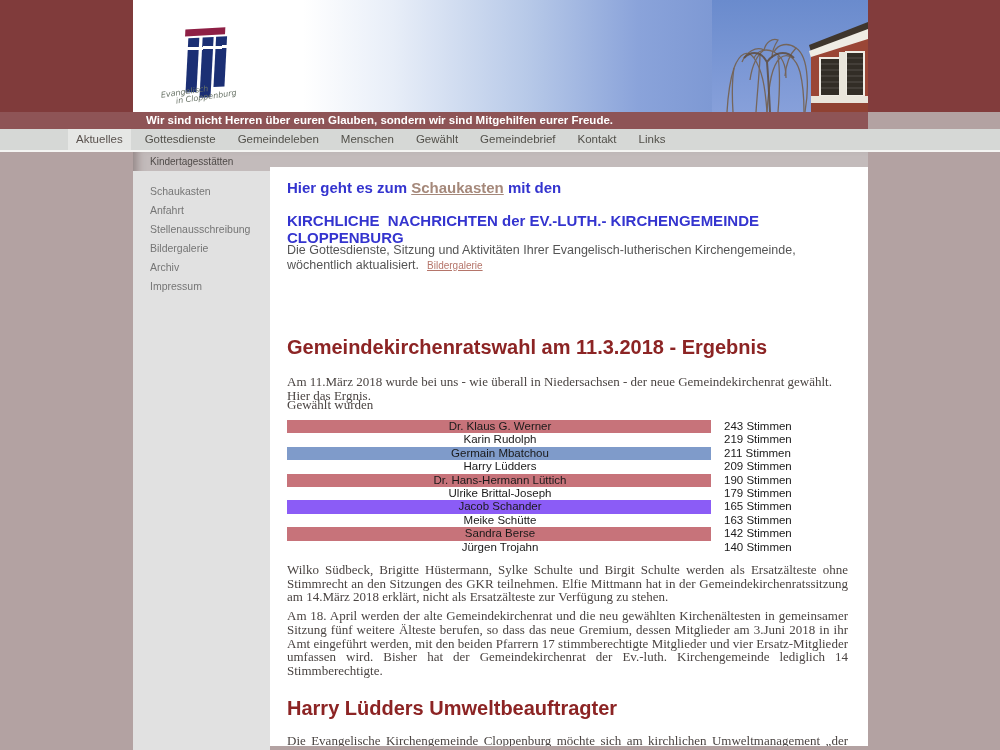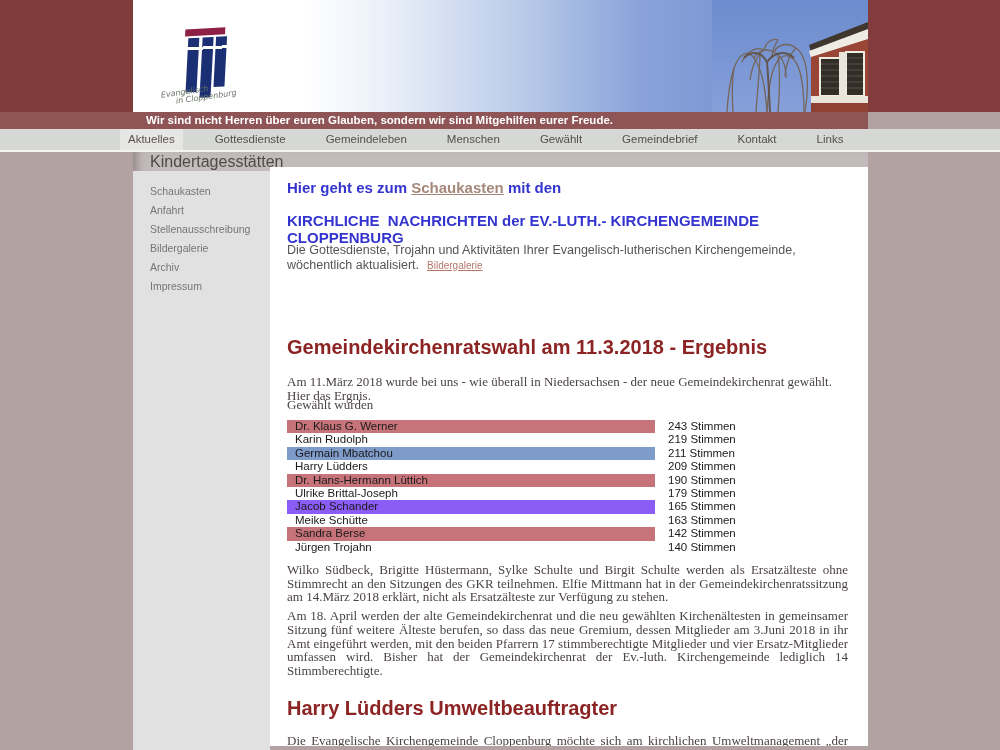--- a/index.html
+++ b/index.html
@@ -24,28 +24,28 @@
   .logo-script{position:absolute;left:28px;top:84px;width:110px;transform:rotate(-8deg);
      font-family:"DejaVu Sans",sans-serif;font-style:italic;font-size:8px;color:#6a7468;line-height:8px;}
   .logo-script .l2{margin-left:14px;}
 
   
   .tagline-bar{position:absolute;left:0;top:112px;width:868px;height:17px;background:#8e5456;
      color:#ffffff;font-size:11.5px;font-weight:bold;line-height:17px;padding-left:146px;box-sizing:border-box;}
 
   
   .navbar{position:absolute;left:0;top:129px;width:1000px;height:21px;background:#d6d8d6;
-     display:flex;align-items:flex-start;padding-left:120px;box-sizing:border-box;gap:24px;}
+     display:flex;align-items:flex-start;padding-left:68px;box-sizing:border-box;gap:6px;}
   .nav-tab{height:21px;line-height:21px;padding:0 8px;font-size:11.5px;color:#52504a;cursor:pointer;white-space:nowrap;}
   .nav-tab.active{background:#e6e7e5;color:#5a524e;}
   .nav-underline{position:absolute;left:0;top:150px;width:1000px;height:2px;background:#f4f4f2;}
 
   
   .kita-bar{position:absolute;left:133px;top:152px;width:735px;height:25px;background:#c3bbbb;
-     font-size:16px;color:#4f4a48;line-height:19px;padding-left:17px;box-sizing:border-box;
+     font-size:10px;color:#4f4a48;line-height:19px;padding-left:17px;box-sizing:border-box;
      box-shadow:inset 10px 0 8px -6px rgba(92,70,70,.45);}
 
   
   .sidebar{position:absolute;left:133px;top:171px;width:137px;height:579px;background:#e1e1e1;
      padding-top:11px;box-sizing:border-box;}
   .side-item{display:block;font-size:10.5px;color:#757575;line-height:19px;padding-left:17px;cursor:pointer;text-decoration:none;}
 
   
   .main{position:absolute;left:270px;top:167px;width:598px;height:579px;background:#ffffff;overflow:hidden;}
   .mblock{position:absolute;left:17px;width:561px;}
@@ -54,21 +54,21 @@
   .caps-head{top:45px;font-size:15px;font-weight:bold;color:#3434cf;white-space:pre-wrap;}
   .intro-para{top:76px;font-size:12.5px;line-height:14.5px;color:#555555;}
   .small-link{font-size:10px;color:#b5756a;text-decoration:underline;cursor:pointer;margin-left:8px;}
   .h2red{font-size:20px;font-weight:bold;color:#8c2424;}
   .h2-1{top:169px;}
   .serif{font-family:"Liberation Serif",serif;font-size:13px;color:#4a4442;line-height:13.6px;}
   .p-am11{top:208px;}
   .p-gewaehlt{top:231px;}
   .results{top:253px;}
   .res-row{display:flex;height:13.4px;font-size:11.5px;line-height:13.4px;color:#1a1a1a;}
-  .res-name{width:368px;padding-left:8px;box-sizing:border-box;white-space:nowrap;overflow:hidden;}
+  .res-name{width:424px;padding-left:2px;box-sizing:border-box;white-space:nowrap;overflow:hidden;text-align:center;}
   .res-votes{padding-left:13px;white-space:nowrap;}
   .p-just{text-align:justify;}
   .p-wilko{top:396px;}
   .p-april{top:442px;line-height:13.8px;}
   .h2-2{top:530px;}
   .p-umwelt{top:567px;}
 
   
 </style>
 </head>
@@ -167,21 +167,21 @@
 
   <div class="main">
 
     <div class="mblock intro-head">
       <span>Hier geht es zum </span><a>Schaukasten</a><span> mit den</span>
     </div>
 
     <div class="mblock caps-head">KIRCHLICHE  NACHRICHTEN der EV.-LUTH.- KIRCHENGEMEINDE CLOPPENBURG</div>
 
     <div class="mblock intro-para">
-      <span>Die Gottesdienste, Trojahn und Aktivitäten Ihrer Evangelisch-lutherischen Kirchengemeinde, wöchentlich aktualisiert.</span><a class="small-link">Bildergalerie</a>
+      <span>Die Gottesdienste, Sitzung und Aktivitäten Ihrer Evangelisch-lutherischen Kirchengemeinde, wöchentlich aktualisiert.</span><a class="small-link">Bildergalerie</a>
     </div>
 
     <div class="mblock h2red h2-1">Gemeindekirchenratswahl am 11.3.2018 - Ergebnis</div>
 
     <div class="mblock serif p-am11">Am 11.März 2018 wurde bei uns - wie überall in Niedersachsen - der neue Gemeindekirchenrat gewählt. Hier das Ergnis.</div>
 
     <div class="mblock serif p-gewaehlt">Gewählt wurden</div>
 
     <div class="mblock results">
       <div class="res-row">

